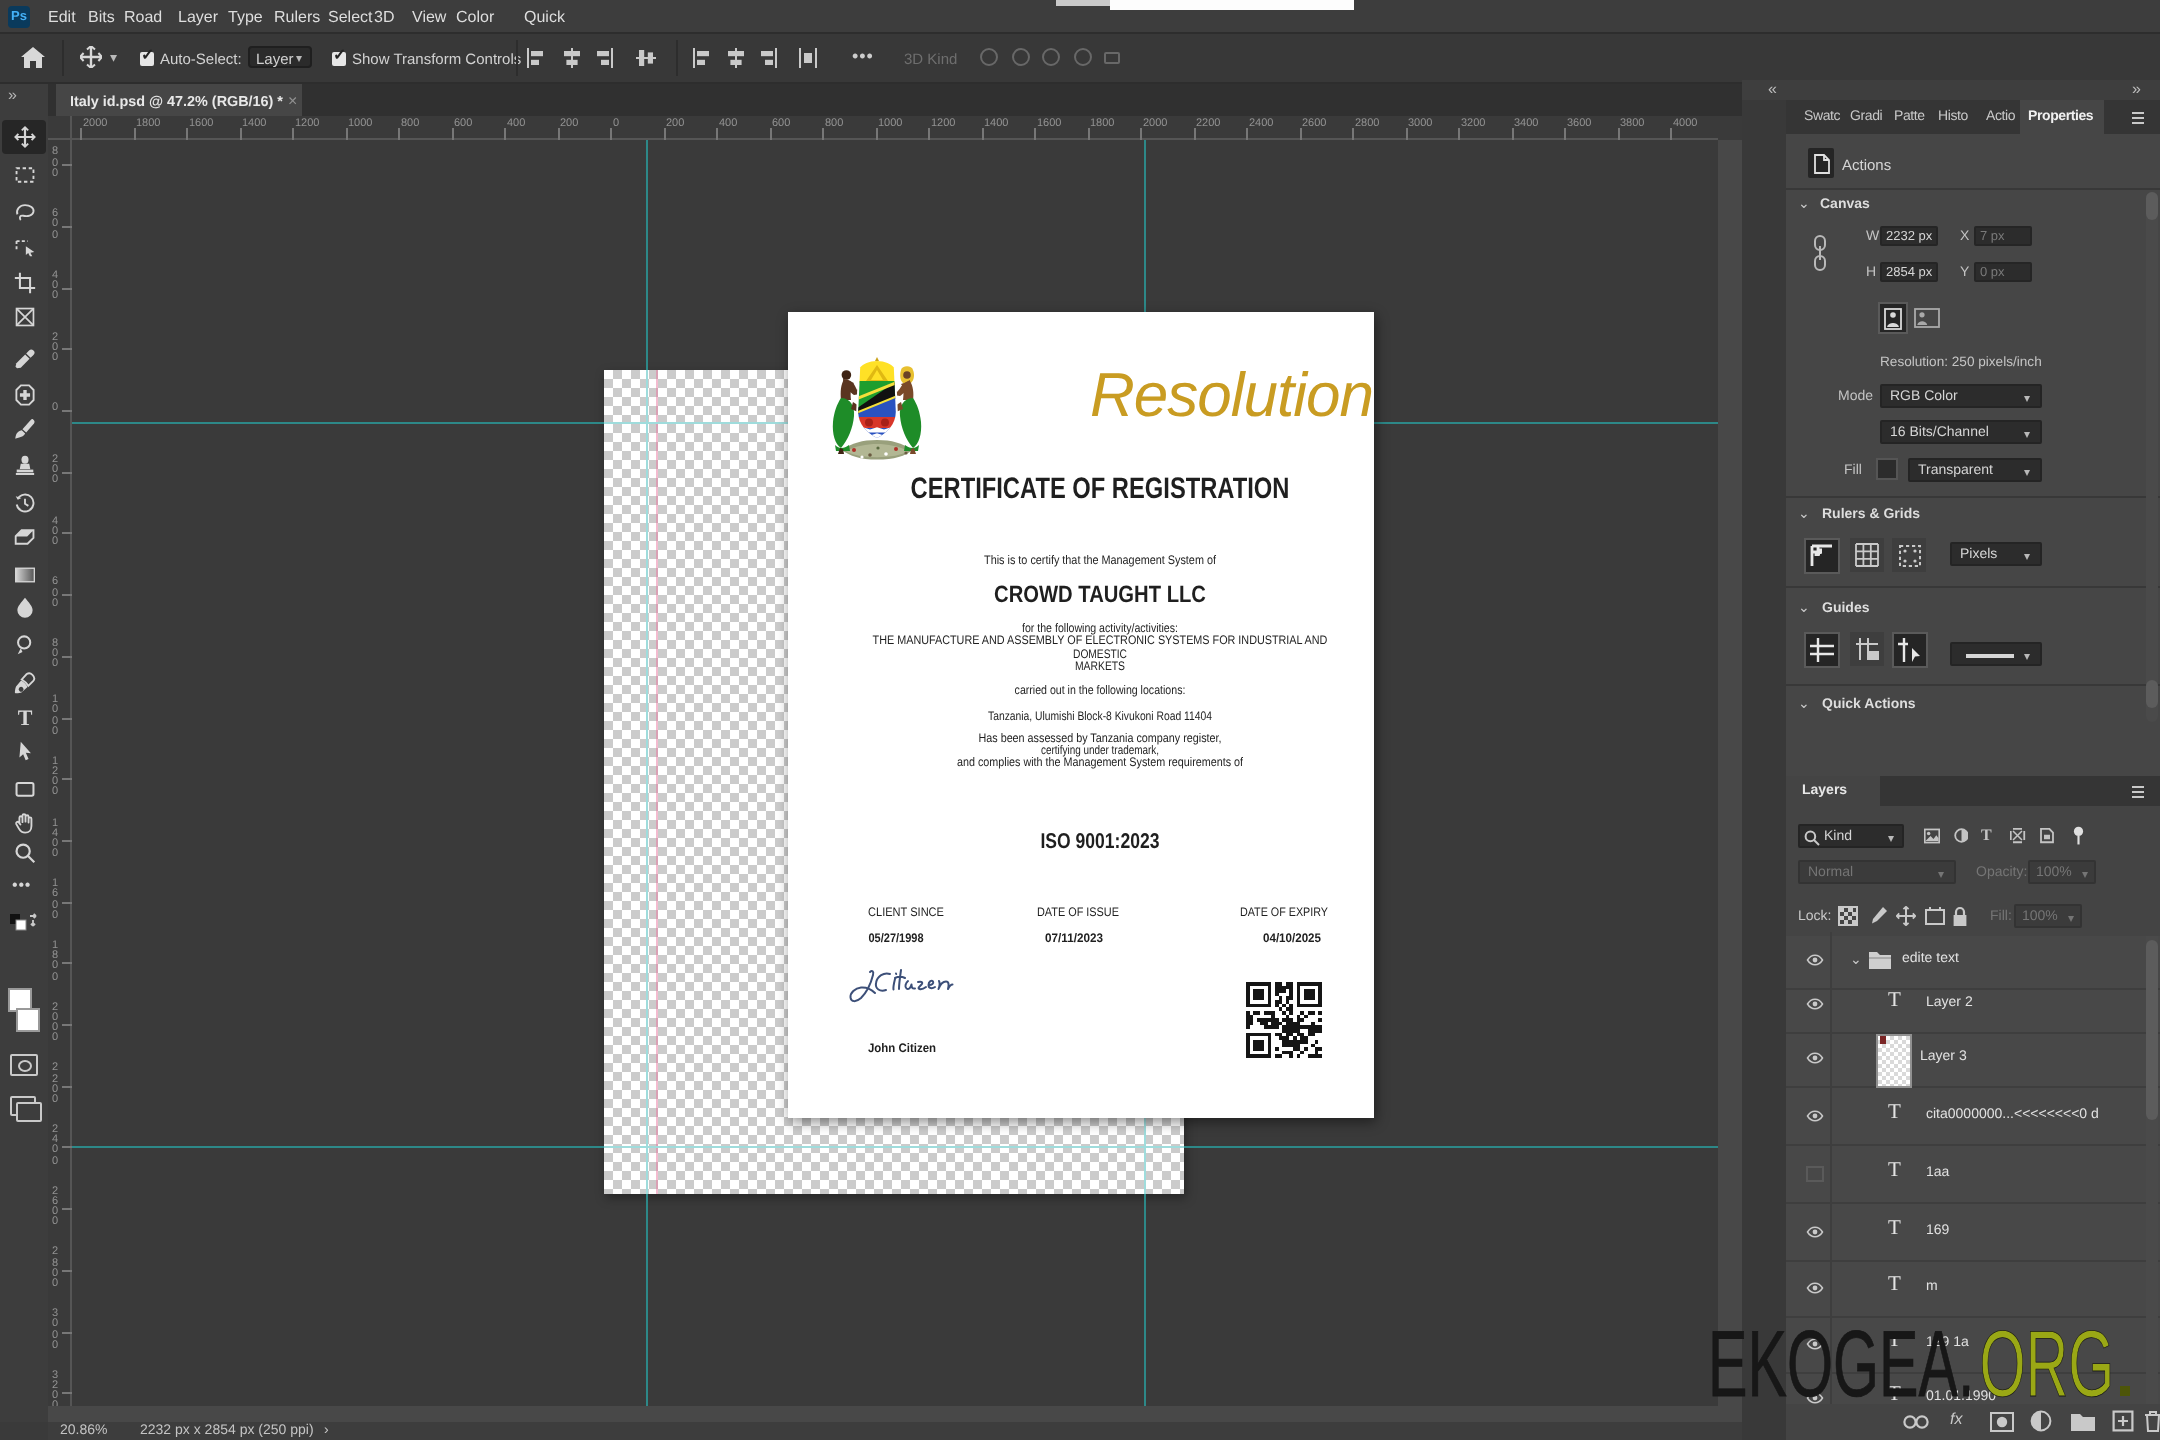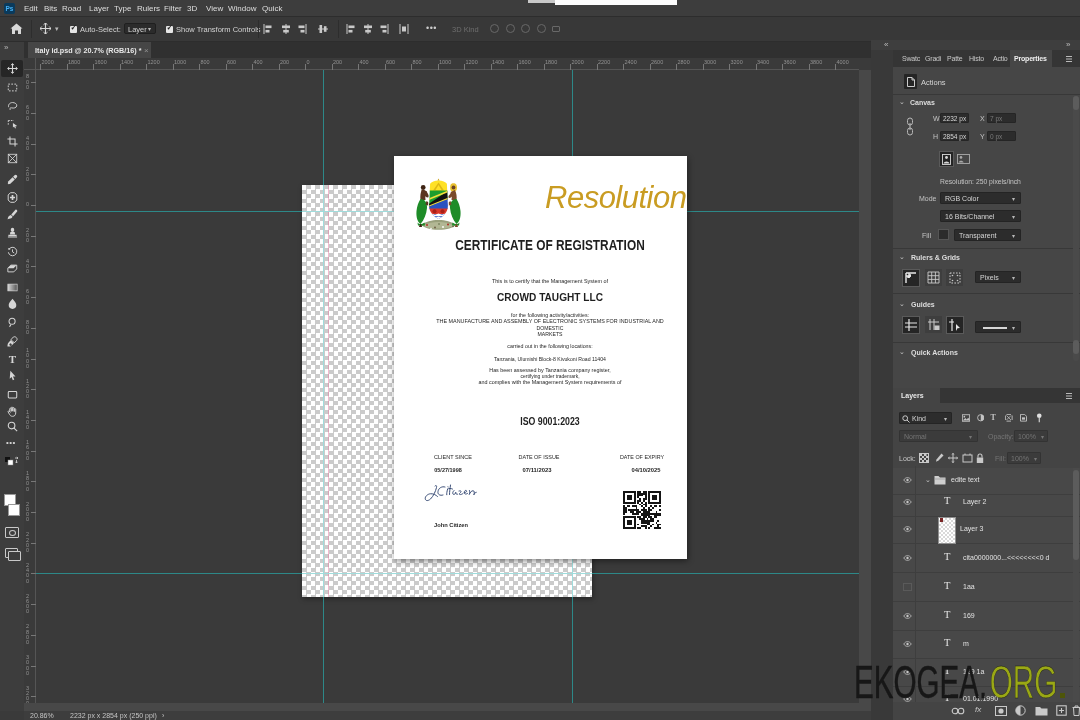--- a/index.html
+++ b/index.html
@@ -13,24 +13,24 @@
 <body>
 <div class="abs" style="left:0;top:0;width:1080px;height:16px;background:#3d3d3d;"></div>
 <div class="abs" style="left:4px;top:2.5px;width:11px;height:11px;background:#0a3a5c;border-radius:2px;"></div>
 <div class="tx" style="left:5.5px;top:4.5px;font-size:6.5px;color:#44b1f7;font-weight:bold;">Ps</div>
 <div class="tx" style="left:24px;top:4.2px;font-size:8px;color:#dedede;">Edit</div>
 <div class="tx" style="left:44px;top:4.2px;font-size:8px;color:#dedede;">Bits</div>
 <div class="tx" style="left:62px;top:4.2px;font-size:8px;color:#dedede;">Road</div>
 <div class="tx" style="left:89px;top:4.2px;font-size:8px;color:#dedede;">Layer</div>
 <div class="tx" style="left:114px;top:4.2px;font-size:8px;color:#dedede;">Type</div>
 <div class="tx" style="left:137px;top:4.2px;font-size:8px;color:#dedede;">Rulers</div>
-<div class="tx" style="left:164px;top:4.2px;font-size:8px;color:#dedede;">Filter</div>
+<div class="tx" style="left:164px;top:4.2px;font-size:8px;color:#dedede;">Select</div>
 <div class="tx" style="left:187px;top:4.2px;font-size:8px;color:#dedede;">3D</div>
 <div class="tx" style="left:206px;top:4.2px;font-size:8px;color:#dedede;">View</div>
-<div class="tx" style="left:228px;top:4.2px;font-size:8px;color:#dedede;">Window</div>
+<div class="tx" style="left:228px;top:4.2px;font-size:8px;color:#dedede;">Color</div>
 <div class="tx" style="left:262px;top:4.2px;font-size:8px;color:#dedede;">Quick</div>
 <div class="abs" style="left:528px;top:0;width:27px;height:3px;background:#c9c9c9;"></div>
 <div class="abs" style="left:555px;top:0;width:122px;height:5px;background:#fdfdfd;"></div>
 <div class="abs" style="left:0;top:16px;width:1080px;height:26px;background:#383838;border-top:1px solid #2d2d2d;border-bottom:1px solid #2d2d2d;box-sizing:border-box;"></div>
 <svg class="abs" style="left:10px;top:23px;" width="13" height="12" viewBox="0 0 13 12">
 <path d="M6.5 0.5 L12.5 5.5 L11 5.5 L11 11 L8 11 L8 7.5 L5 7.5 L5 11 L2 11 L2 5.5 L0.5 5.5 Z" fill="#d8d8d8"></path>
   </svg>
 <div class="abs" style="left:31px;top:20px;width:1px;height:18px;background:#2d2d2d;"></div>
 <svg class="abs" style="left:40px;top:23px;" width="11" height="11" viewBox="0 0 11 11">
 <g stroke="#d8d8d8" stroke-width="1.2" fill="none">
@@ -91,21 +91,21 @@
 <div class="abs" style="left:338px;top:20px;width:1px;height:18px;background:#2d2d2d;"></div>
 <div class="tx" style="left:426px;top:23px;font-size:9px;color:#cccccc;letter-spacing:0.5px;">•••</div>
 <div class="tx" style="left:452px;top:25px;font-size:7.5px;color:#6e6e6e;">3D Kind</div>
 <div class="abs" style="left:490px;top:24px;width:9px;height:9px;border:1px solid #686868;border-radius:50%;box-sizing:border-box;"></div>
 <div class="abs" style="left:506px;top:24px;width:9px;height:9px;border:1px solid #686868;border-radius:50%;box-sizing:border-box;"></div>
 <div class="abs" style="left:521px;top:24px;width:9px;height:9px;border:1px solid #686868;border-radius:50%;box-sizing:border-box;"></div>
 <div class="abs" style="left:537px;top:24px;width:9px;height:9px;border:1px solid #686868;border-radius:50%;box-sizing:border-box;"></div>
 <div class="abs" style="left:552px;top:25.5px;width:8px;height:6px;border:1px solid #686868;border-radius:1px;box-sizing:border-box;"></div>
 <div class="abs" style="left:24px;top:42px;width:853px;height:16px;background:#303030;"></div>
 <div class="abs" style="left:28px;top:42px;width:123px;height:16px;background:#464646;"></div>
-<div class="tx" style="left:35px;top:45.5px;font-size:7.2px;font-weight:bold;color:#e8e8e8;">Italy id.psd @ 20.7% (RGB/16) *</div>
+<div class="tx" style="left:35px;top:45.5px;font-size:7.2px;font-weight:bold;color:#e8e8e8;">Italy id.psd @ 47.2% (RGB/16) *</div>
 <div class="tx" style="left:144px;top:45.5px;font-size:8px;color:#909090;">×</div>
 <div class="abs" style="left:0;top:42px;width:24px;height:669px;background:#3d3d3d;"></div>
 <div class="tx" style="left:4px;top:43px;font-size:8px;color:#b5b5b5;">»</div>
 <div class="abs" style="left:1px;top:60px;width:22px;height:17px;background:#262626;border-radius:2px;"></div>
 <svg class="abs" style="left:6.5px;top:62.5px;" width="11" height="11" viewBox="0 0 13 13">
     <g stroke="#d6d6d6" stroke-width="1.3" fill="none">
       <path d="M6.5 1V12M1 6.5H12"></path>
       <path d="M4.6 2.6 L6.5 0.8 L8.4 2.6 M4.6 10.4 L6.5 12.2 L8.4 10.4 M2.6 4.6 L0.8 6.5 L2.6 8.4 M10.4 4.6 L12.2 6.5 L10.4 8.4" stroke-width="1.1"></path>
     </g>
   </svg>

